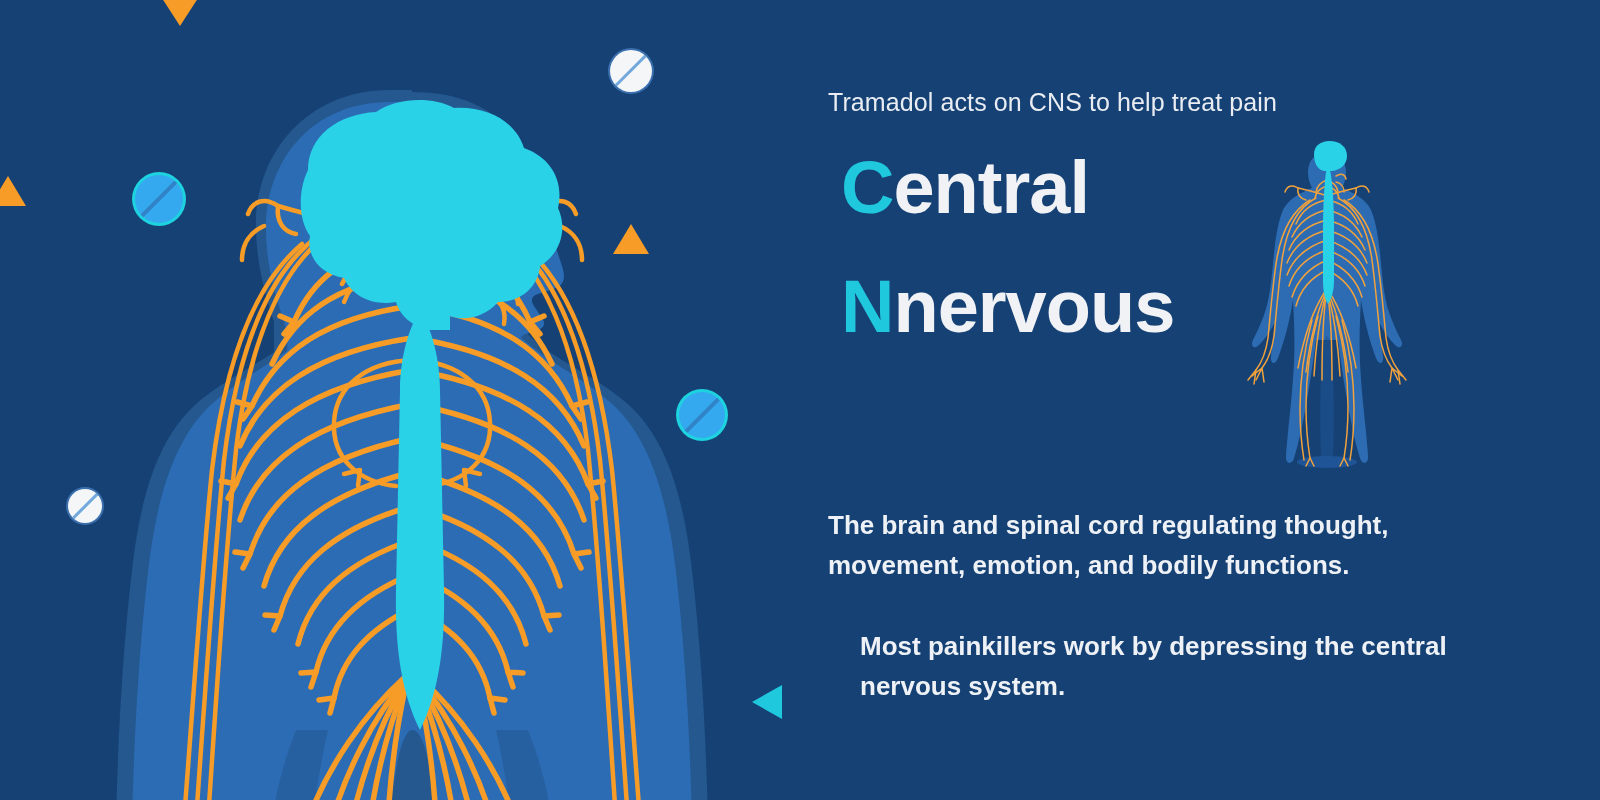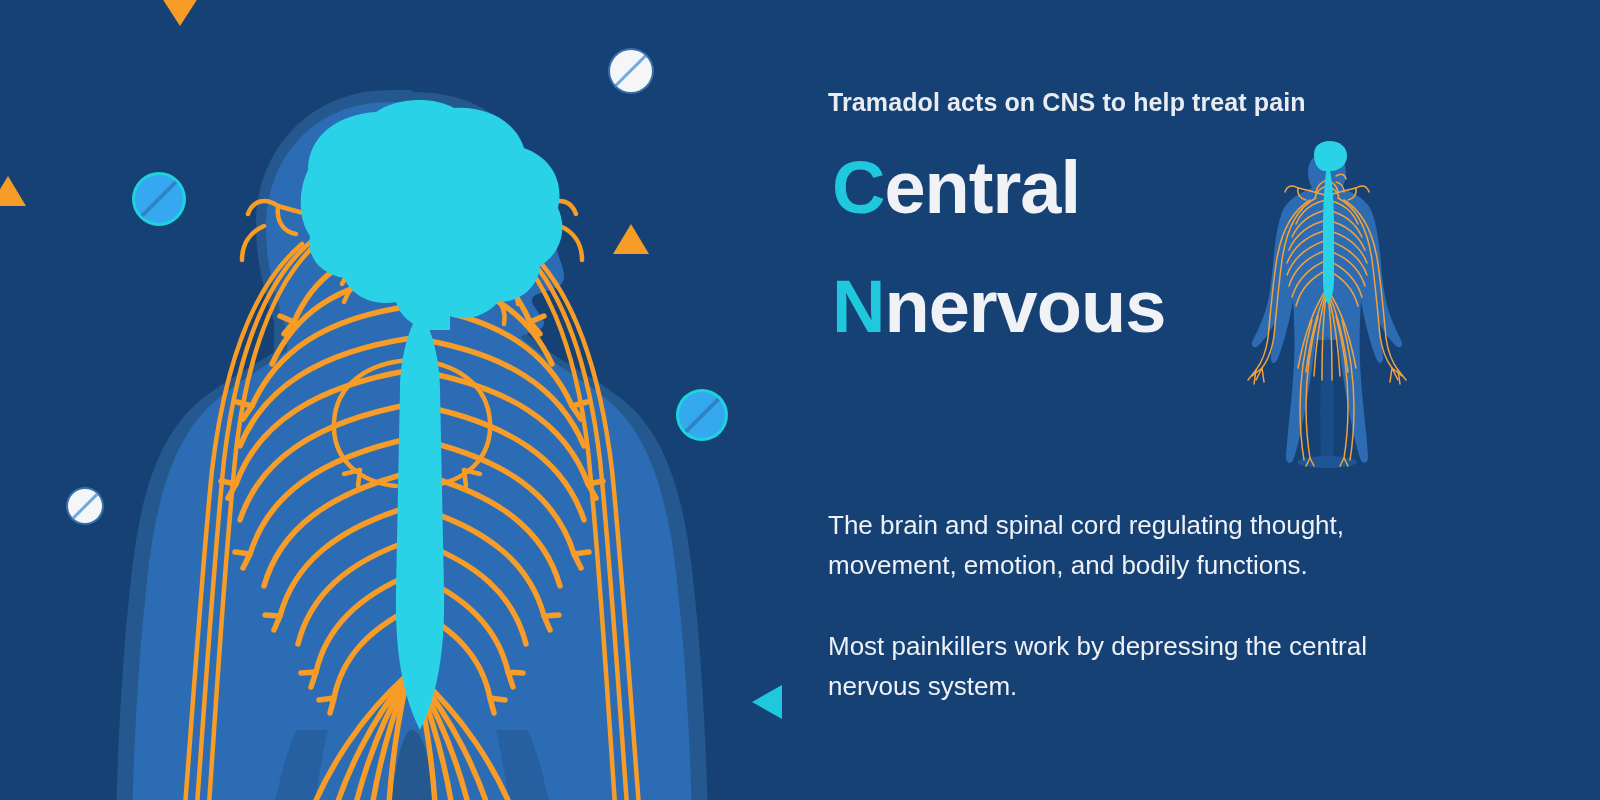--- a/index.html
+++ b/index.html
@@ -73,27 +73,27 @@
     left: 828px;
     top: 0;
     width: 760px;
     height: 800px;
   }
   #kicker {
     position: absolute;
     left: 0;
     top: 88px;
     font-size: 25px;
-    font-weight: 700;
+    font-weight: 400;
     letter-spacing: .1px;
     color: #e9edf2;
   }
   #headline {
     position: absolute;
-    left: 4px;
+    left: 13px;
     top: 128px;
     width: 420px;
   }
   .head-line {
     font-size: 74px;
     font-weight: bold;
     line-height: 119px;
     color: #f0f2f5;
     letter-spacing: -1px;
     white-space: nowrap;
@@ -103,23 +103,23 @@
   #body-copy {
     position: absolute;
     left: 0;
     top: 505px;
     width: 620px;
   }
   .para {
     font-size: 26px;
     line-height: 40px;
     color: #eef1f5;
-    font-weight: 400;
-  }
-  .para + .para { margin-top: 41px; }
+    font-weight: 700;
+  }
+  .para + .para { margin-top: 41px; margin-left: 32px; }
 
   #figure-small {
     position: absolute;
     left: 404px;
     top: 140px;
     width: 190px;
     height: 330px;
   }
 </style>
 </head>

